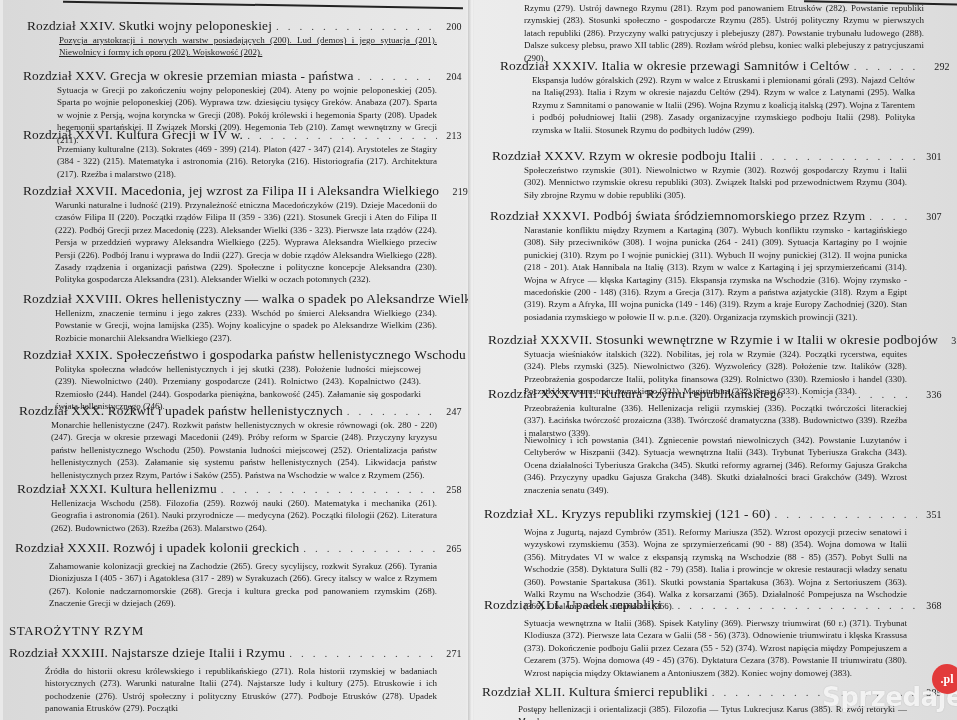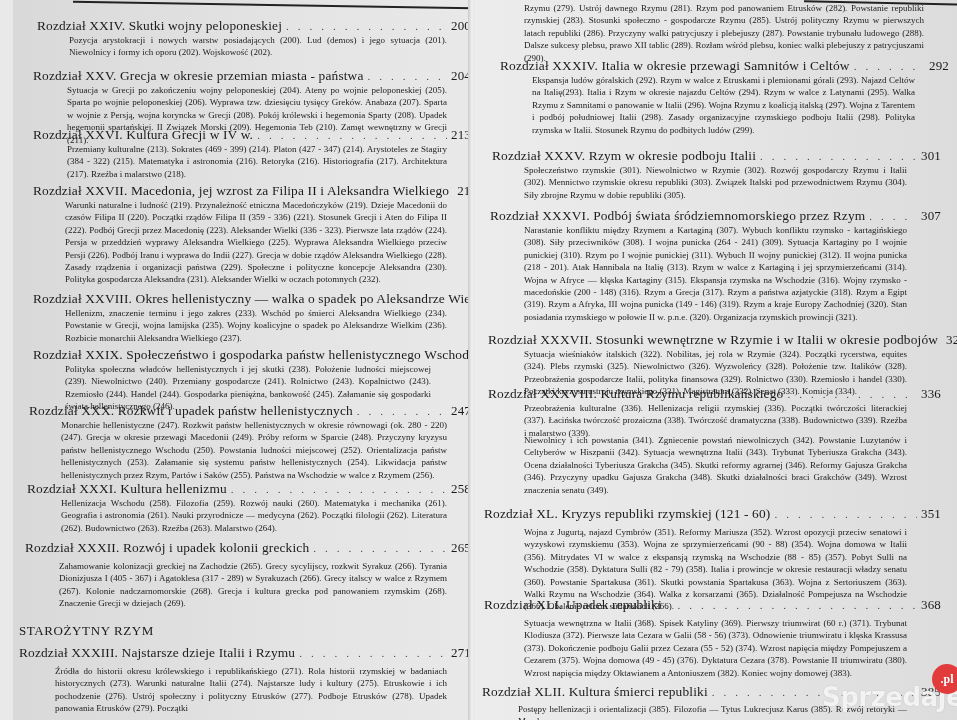--- a/index.html
+++ b/index.html
@@ -1,46 +1,46 @@
 <!DOCTYPE html>
 <html><head>
 <meta charset="utf-8">
 <style>
   html, body { margin:0; padding:0; }
   body { width:957px; height:720px; overflow:hidden; background:#e9e9e9; position:relative; font-family:"Liberation Serif", "DejaVu Serif", serif; color:#1b1b1b; }
   .page { position:absolute; top:0; height:720px; overflow:hidden; }
-  .page-left { left:13px; width:472px; background:linear-gradient(90deg,#d9d9d9 0%,#e4e4e4 60%,#e9e9e9 100%); }
+  .page-left { left:3px; width:472px; background:linear-gradient(90deg,#d9d9d9 0%,#e4e4e4 60%,#e9e9e9 100%); }
   .page-left .fold { position:absolute; right:0; top:0; width:10px; height:720px; background:linear-gradient(90deg,#e8e8e8,#f6f6f6); }
   .page-right { left:474px; width:483px; background:linear-gradient(90deg,#ececec 0%,#e7e7e7 40%,#dcdcdc 100%); }
   .gutter { position:absolute; left:468px; top:0; width:8px; height:720px; background:linear-gradient(90deg,#c9c9c9,#f2f2f2,#d8d8d8); }
   .rule-top { position:absolute; top:0; height:2px; background:#222; }
   .entry { position:absolute; }
   .chap { font-size:13.4px; white-space:nowrap; letter-spacing:0.15px; display:flex; align-items:baseline; }
   .chap .t { flex:0 0 auto; }
   .chap .dots { flex:1 1 auto; overflow:hidden; color:#444; margin:0 4px; letter-spacing:9px; white-space:nowrap; font-size:11px; }
-  .chap .pg { flex:0 0 auto; font-size:13px; text-align:left; min-width:26px; }
+  .chap .pg { flex:0 0 auto; font-size:10px; text-align:center; min-width:26px; }
   .desc { font-size:9px; line-height:12.4px; text-align:justify; color:#222; }
   .section-head { position:absolute; font-size:13px; letter-spacing:0.6px; }
   .watermark { position:absolute; left:822px; top:682px; font-family:"DejaVu Sans", sans-serif; font-weight:bold; font-size:26px; color:rgba(255,255,255,0.85); letter-spacing:-0.5px; text-shadow:0 0 1px rgba(120,120,120,0.5); }
   .wm-badge { position:absolute; left:932px; top:664px; width:30px; height:30px; border-radius:50%; background:#e23b3b; color:#fff; font-family:Liberation Serif, serif; font-weight:bold; font-size:12px; display:flex; align-items:center; justify-content:center; }
 </style>
 </head>
 <body>
 
 <div class="page page-left">
   <div class="fold"></div>
   <div class="rule-top" style="left:60px; width:400px; transform:rotate(0.9deg); top:4px;"></div>
 
   <div class="entry" style="left:24px; top:18px; width:440px;">
     <div class="chap">
         <span class="t">Rozdział XXIV. Skutki wojny peloponeskiej</span>
         <span class="dots">..............................</span>
         <span class="pg">200</span>
       </div>
-    <div class="desc" style="margin-left:32px; margin-right:30px;">Pozycja arystokracji i nowych warstw posiadających (200). Lud (demos) i jego sytuacja (201). Niewolnicy i formy ich oporu (202). Wojskowość (202).</div>
+    <div class="desc" style="margin-left:32px; margin-right:30px;text-decoration:underline;">Pozycja arystokracji i nowych warstw posiadających (200). Lud (demos) i jego sytuacja (201). Niewolnicy i formy ich oporu (202). Wojskowość (202).</div>
   </div>
 
   <div class="entry" style="left:20px; top:68px; width:444px;">
     <div class="chap">
         <span class="t">Rozdział XXV. Grecja w okresie przemian miasta - państwa</span>
         <span class="dots">..............................</span>
         <span class="pg">204</span>
       </div>
     <div class="desc" style="margin-left:34px; margin-right:30px;">Sytuacja w Grecji po zakończeniu wojny peloponeskiej (204). Ateny po wojnie peloponeskiej (205). Sparta po wojnie peloponeskiej (206). Wyprawa tzw. dziesięciu tysięcy Greków. Anabaza (207). Sparta w wojnie z Persją, wojna koryncka w Grecji (208). Pokój królewski i hegemonia Sparty (208). Upadek hegemonii spartańskiej. II Związek Morski (209). Hegemonia Teb (210). Zamęt wewnętrzny w Grecji (211).</div>
   </div>

